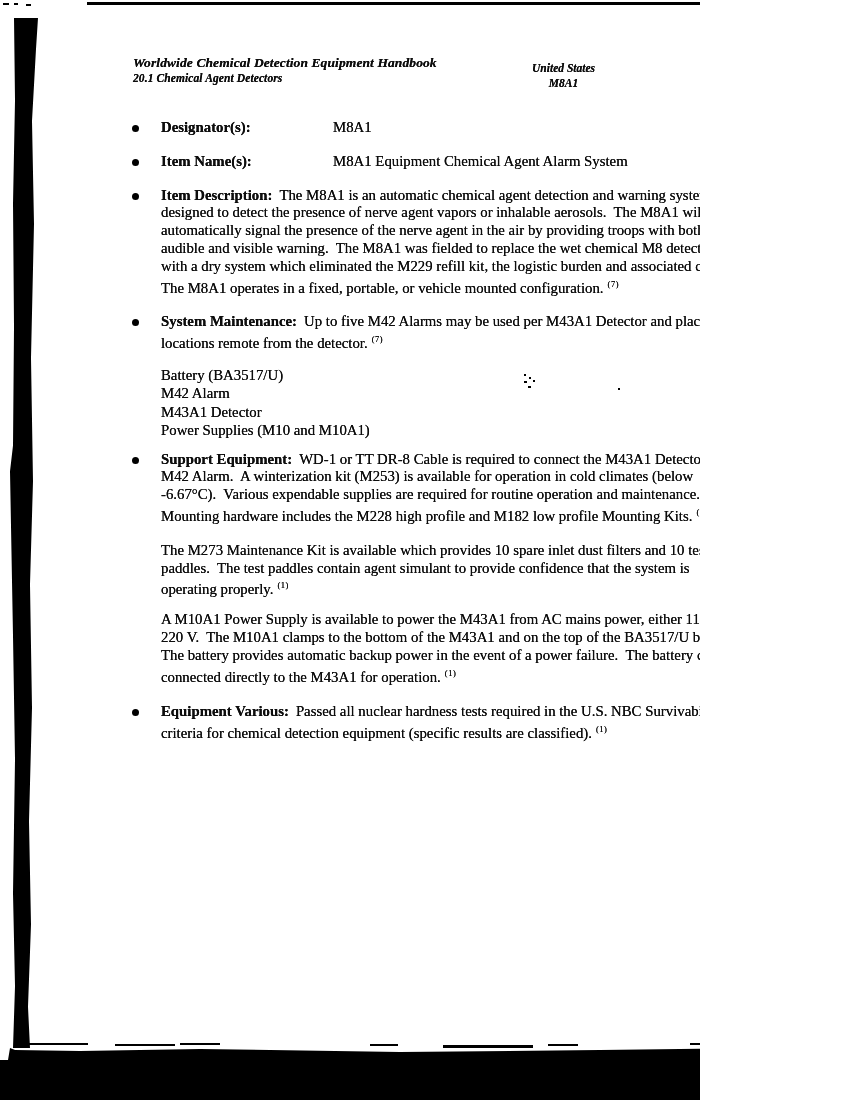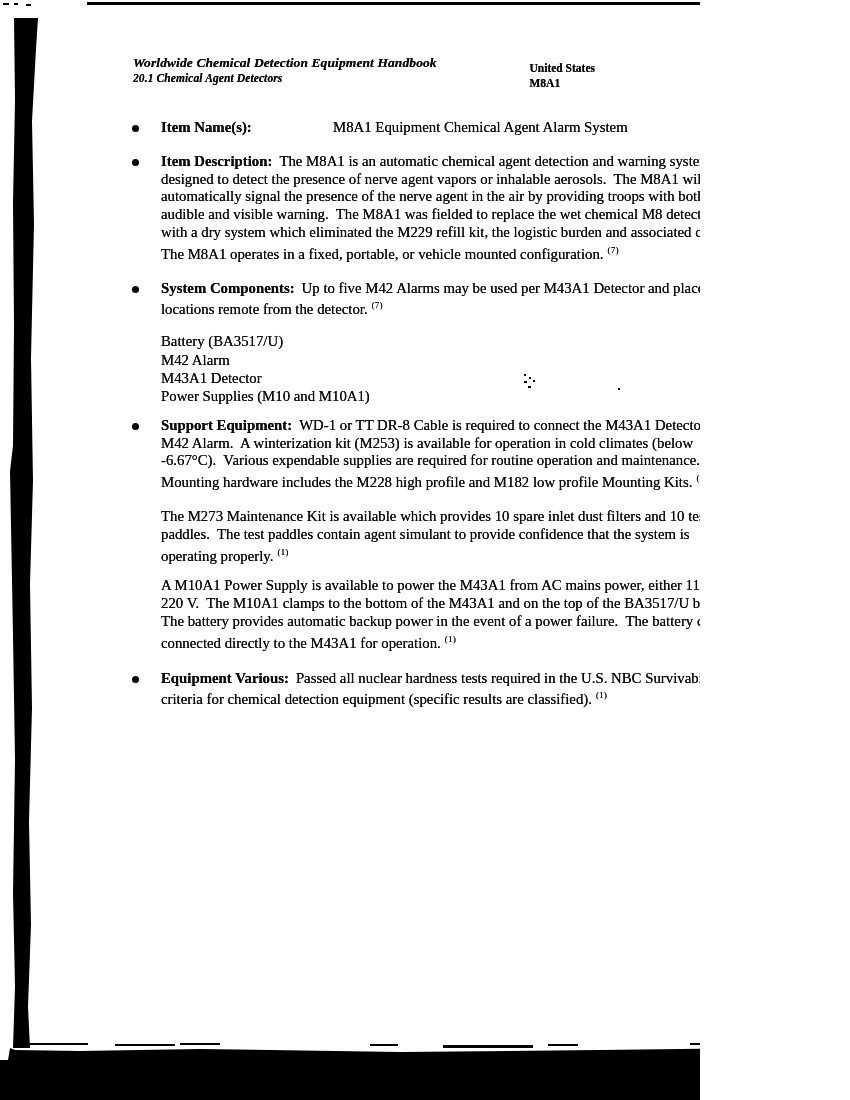--- a/index.html
+++ b/index.html
@@ -16,22 +16,22 @@
   }
   .h-title{
     font-weight:bold;font-style:italic;font-size:13.5px;line-height:16px;
     letter-spacing:.1px;text-shadow:0 0 .5px currentColor;
   }
   .h-sub{
     font-weight:bold;font-style:italic;font-size:11.5px;line-height:14px;
     letter-spacing:.1px;text-shadow:0 0 .4px currentColor;
   }
   .header-right{
-    text-align:left;padding-top:6px;
-    font-weight:bold;font-size:11.5px;line-height:15px;
+    text-align:center;padding-top:6px;
+    font-weight:bold;font-style:italic;font-size:11.5px;line-height:15px;
     text-shadow:0 0 .4px currentColor;
   }
   
   .content{position:absolute;left:132px;top:119px;width:615px;}
   .row{display:flex;}
   .bullet-col{width:29px;flex:none;}
   .bullet{
     display:block;width:7px;height:7px;border-radius:50%;
     background:#000;margin-top:6px;
   }
@@ -119,33 +119,39 @@
       <div>United States</div>
       <div>M8A1</div>
     </div>
   </div>
 
   <div class="content" id="content">
       <div class="row mb-field">
         <div class="bullet-col">
           <span class="bullet"></span>
         </div>
+        <div class="text"><span class="field-label">Designator(s):</span><span>M8A1</span></div>
+      </div>
+      <div class="row mb-field">
+        <div class="bullet-col">
+          <span class="bullet"></span>
+        </div>
         <div class="text"><span class="field-label">Item Name(s):</span><span>M8A1 Equipment Chemical Agent Alarm System</span></div>
       </div>
       <div class="row mb-para">
         <div class="bullet-col">
           <span class="bullet"></span>
         </div>
         <div class="text"><span class="para-label">Item Description:</span><span>The M8A1 is an automatic chemical agent detection and warning system designed to detect the presence of nerve agent vapors or inhalable aerosols.  The M8A1 will automatically signal the presence of the nerve agent in the air by providing troops with both a audible and visible warning.  The M8A1 was fielded to replace the wet chemical M8 detector with a dry system which eliminated the M229 refill kit, the logistic burden and associated cost.  The M8A1 operates in a fixed, portable, or vehicle mounted configuration.</span><sup class="fn">(7)</sup></div>
       </div>
       <div class="row mb-sys">
         <div class="bullet-col">
           <span class="bullet"></span>
         </div>
-        <div class="text"><span class="para-label">System Components:</span><span>Up to five M42 Alarms may be used per M43A1 Detector and placed at locations remote from the detector.</span><sup class="fn">(7)</sup></div>
+        <div class="text"><span class="para-label">System Maintenance:</span><span>Up to five M42 Alarms may be used per M43A1 Detector and placed at locations remote from the detector.</span><sup class="fn">(7)</sup></div>
       </div>
       <div class="sublist">
         <div class="text">Battery (BA3517/U)</div>
         <div class="text">M42 Alarm</div>
         <div class="text">M43A1 Detector</div>
         <div class="text">Power Supplies (M10 and M10A1)</div>
       </div>
       <div class="row mb-para">
         <div class="bullet-col">
           <span class="bullet"></span>

